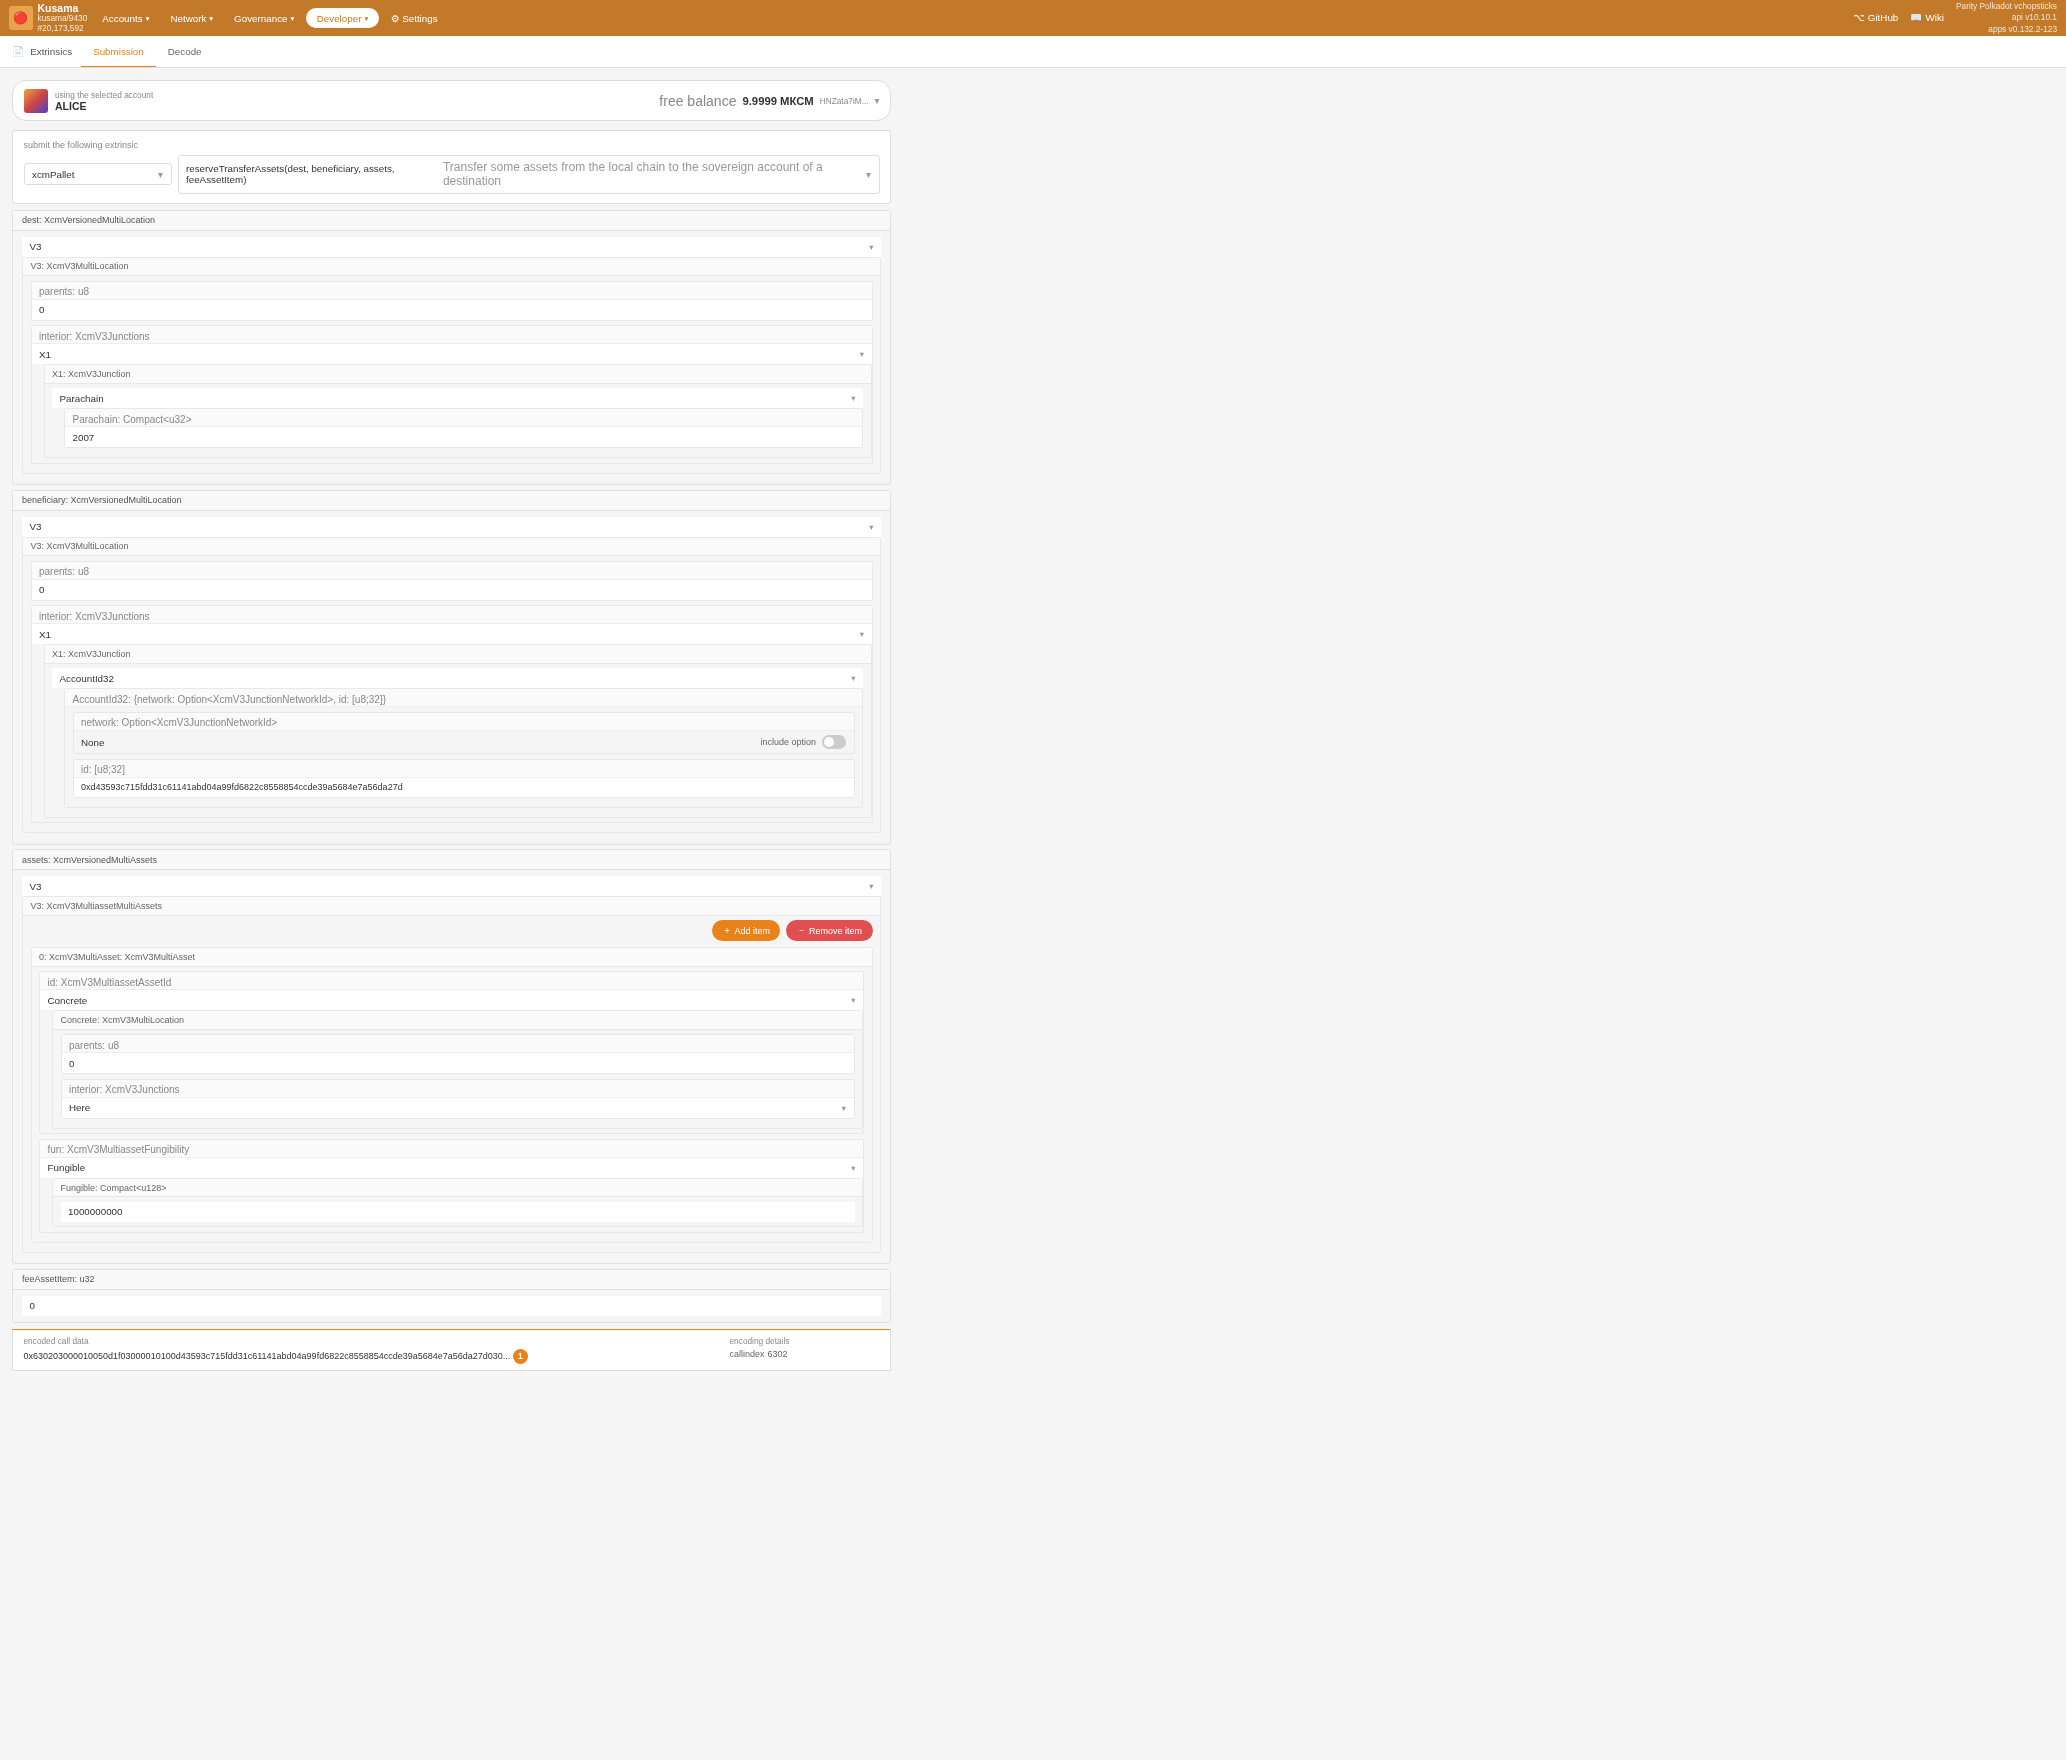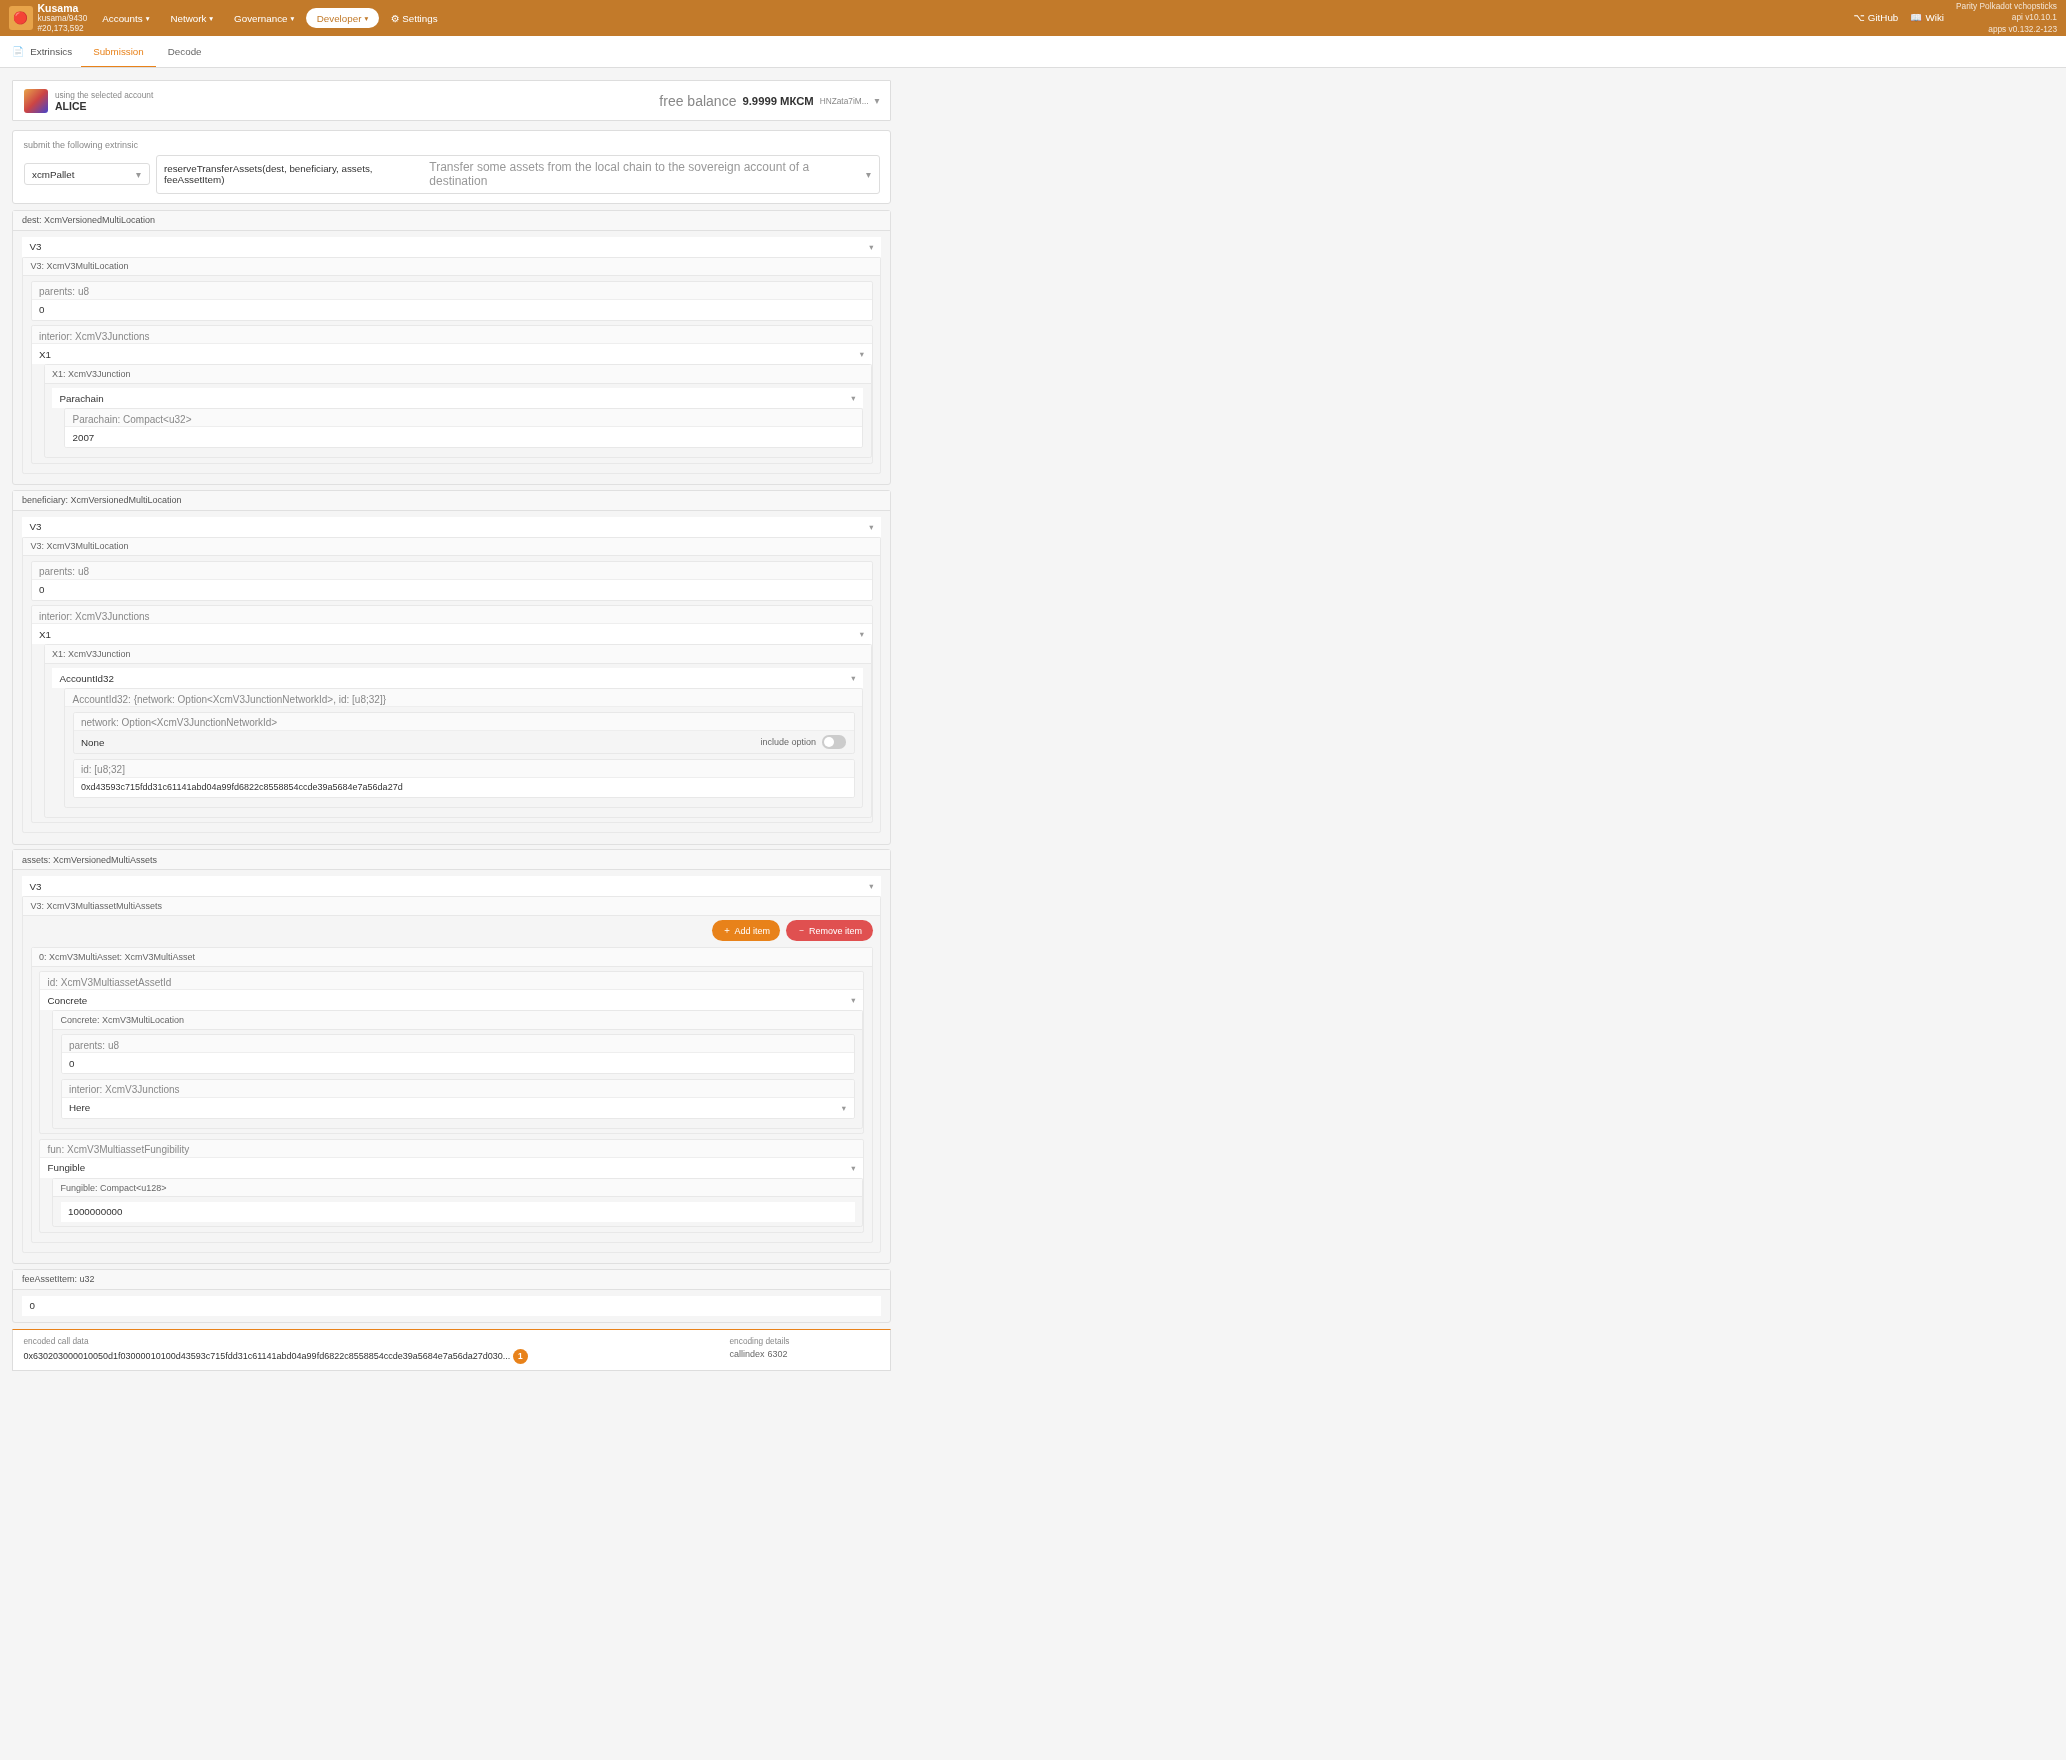--- a/index.html
+++ b/index.html
@@ -75,21 +75,21 @@
       font-weight: 500;
     }
 
     
     .main { padding: 12px; max-width: 903px; }
 
     
     .account-bar {
       background: white;
       border: 0.8px solid #ddd;
-      border-radius: 1px;
+      border-radius: 14px;
       padding: 7.5px 10.5px;
       display: flex;
       align-items: center;
       justify-content: space-between;
       margin-bottom: 9px;
       gap: 48px;
     }
     .account-info { display: flex; align-items: center; gap: 7.5px; }
     .account-avatar {
       width: 24px; height: 24px;
@@ -338,21 +338,21 @@
       <span class="balance-label">free balance</span>
       <span class="balance-value">9.9999 МКСМ</span>
       <span class="balance-addr">HNZata7iM...</span>
       <span style="color:#999;cursor:pointer;">▾</span>
     </div>
   </div>
 
   <div class="form-section">
     <div class="form-section-title">submit the following extrinsic</div>
     <div class="field-row">
-      <div class="field-select" style="width:126px;">
+      <div class="field-select" style="width:148px;">
         <span>xcmPallet</span>
         <span class="arrow">▾</span>
       </div>
       <div class="field-select" style="flex:1;">
         <span>reserveTransferAssets(dest, beneficiary, assets, feeAssetItem)</span>
         <span style="color:#999;margin-left:auto;font-size:12px;">Transfer some assets from the local chain to the sovereign account of a destination</span>
         <span class="arrow">▾</span>
       </div>
     </div>
   </div>

